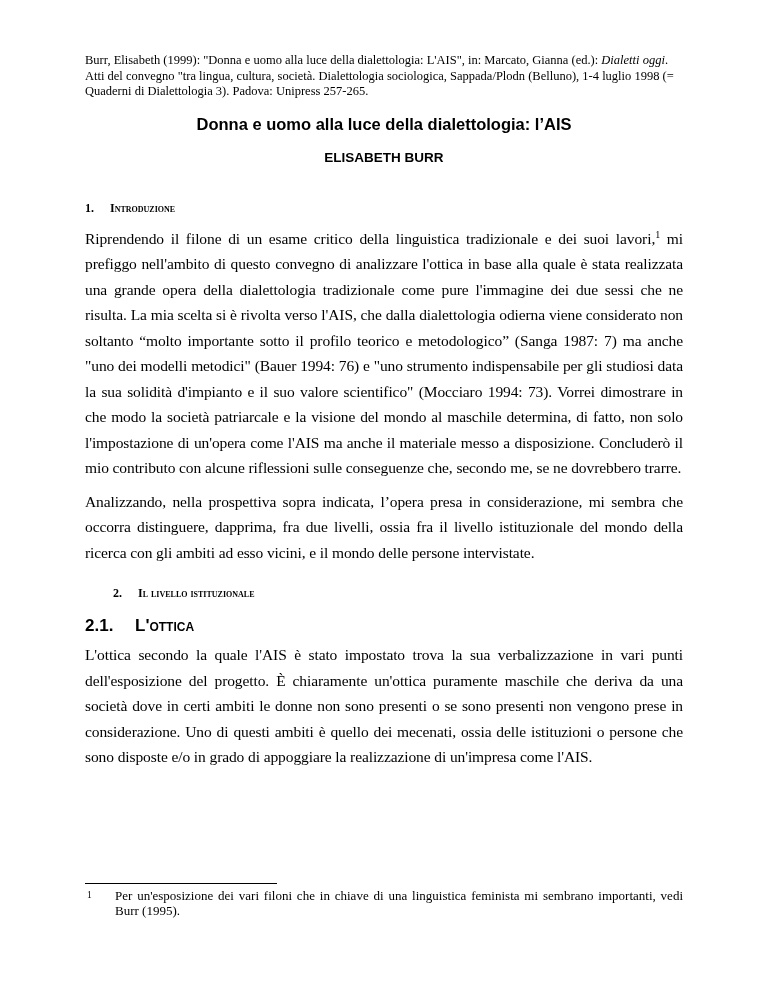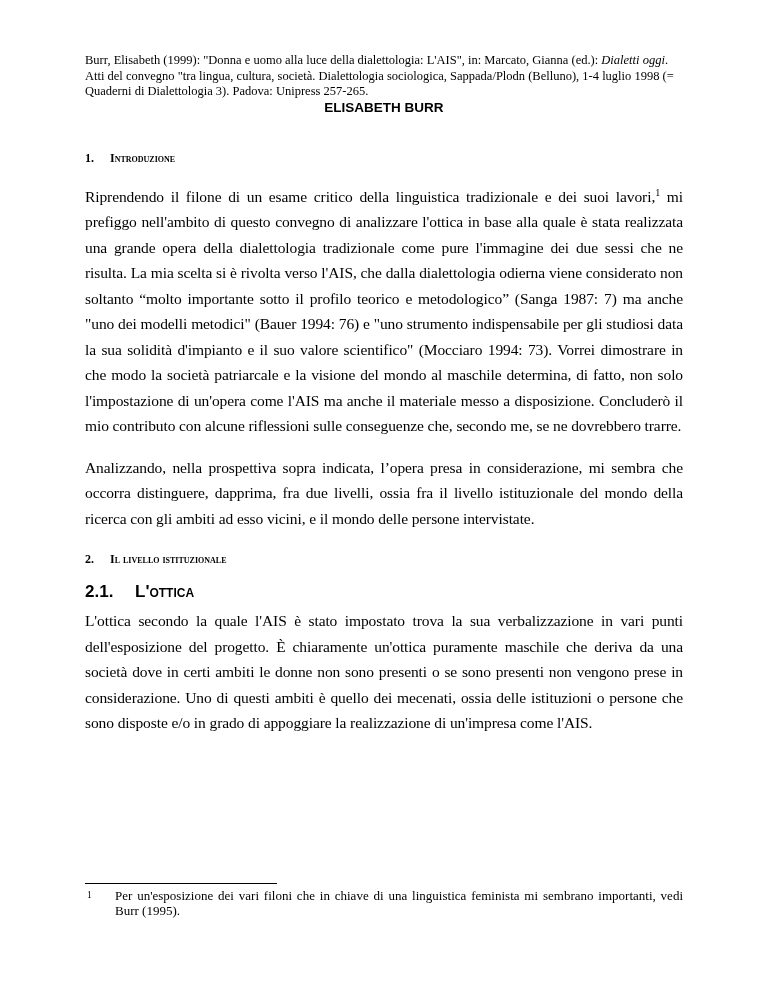--- a/index.html
+++ b/index.html
@@ -27,58 +27,59 @@
   .title {
     margin-top: 14px;
     text-align: center;
     font-family: "Liberation Sans", "DejaVu Sans", sans-serif;
     font-weight: bold;
     font-size: 16.5px;
     line-height: 20px;
   }
 
   .author {
+    margin-top: 16px;
     text-align: center;
     font-family: "Liberation Sans", "DejaVu Sans", sans-serif;
     font-weight: bold;
     font-size: 13.5px;
     line-height: 16px;
   }
 
   .h-serif {
     margin-top: 32px;
     font-family: "Liberation Serif", "DejaVu Serif", serif;
     font-weight: bold;
     font-size: 12px;
     line-height: 20px;
     font-variant: small-caps;
   }
   .h-serif .hnum {
     display: inline-block;
     min-width: 25px;
     font-variant: normal;
   }
-  #section2-heading { margin-top: 18px; }
+  #section2-heading { margin-top: 18px; margin-left: 28px; }
 
   .h-sans {
     margin-top: 14px;
     font-family: "Liberation Sans", "DejaVu Sans", sans-serif;
     font-weight: bold;
     font-size: 17px;
     line-height: 18px;
     font-variant: small-caps;
   }
   .h-sans .hnum {
     display: inline-block;
     min-width: 50px;
     font-variant: normal;
   }
 
   .body-p {
-    margin-top: 16px;
+    margin-top: 8px;
     font-size: 15.5px;
     line-height: 25.5px;
     text-align: justify;
     letter-spacing: -0.1px;
   }
   #paragraph-intro-2 { }
   #paragraph-ottica  { margin-top: 7px; }
 
   .fnref {
     font-size: 10px;
@@ -112,20 +113,21 @@
     font-size: 9.5px;
   }
 </style>
 </head>
 <body>
 
 <div class="page">
 
   <p class="citation"><span>Burr, Elisabeth (1999): "Donna e uomo alla luce della dialettologia: L'AIS", in: Marcato, Gianna (ed.): </span><span class="ital">Dialetti oggi</span><span>. Atti del convegno "tra lingua, cultura, società. Dialettologia sociologica, Sappada/Plodn (Belluno), 1-4 luglio 1998 (= Quaderni di Dialettologia 3). Padova: Unipress 257-265.</span></p>
 
+  <h1 class="title">Donna e uomo alla luce della dialettologia: l’AIS</h1>
 
   <div class="author">ELISABETH BURR</div>
 
   <h2 class="h-serif" id="section1-heading"><span class="hnum">1.</span><span>Introduzione</span></h2>
 
   <p class="body-p" id="paragraph-intro-1"><span>Riprendendo il filone di un esame critico della linguistica tradizionale e dei suoi lavori,</span><sup class="fnref">1</sup><span> mi prefiggo nell'ambito di questo convegno di analizzare l'ottica in base alla quale è stata realizzata una grande opera della dialettologia tradizionale come pure l'immagine dei due sessi che ne risulta. La mia scelta si è rivolta verso l'AIS, che dalla dialettologia odierna viene considerato non soltanto “molto importante sotto il profilo teorico e metodologico” (Sanga 1987: 7) ma anche "uno dei modelli metodici" (Bauer 1994: 76) e "uno strumento indispensabile per gli studiosi data la sua solidità d'impianto e il suo valore scientifico" (Mocciaro 1994: 73). Vorrei dimostrare in che modo la società patriarcale e la visione del mondo al maschile determina, di fatto, non solo l'impostazione di un'opera come l'AIS ma anche il materiale messo a disposizione. Concluderò il mio contributo con alcune riflessioni sulle conseguenze che, secondo me, se ne dovrebbero trarre.</span></p>
 
   <p class="body-p" id="paragraph-intro-2">Analizzando, nella prospettiva sopra indicata, l’opera presa in considerazione, mi sembra che occorra distinguere, dapprima, fra due livelli, ossia fra il livello istituzionale del mondo della ricerca con gli ambiti ad esso vicini, e il mondo delle persone intervistate.</p>
 
   <h2 class="h-serif" id="section2-heading"><span class="hnum">2.</span><span>Il livello istituzionale</span></h2>

